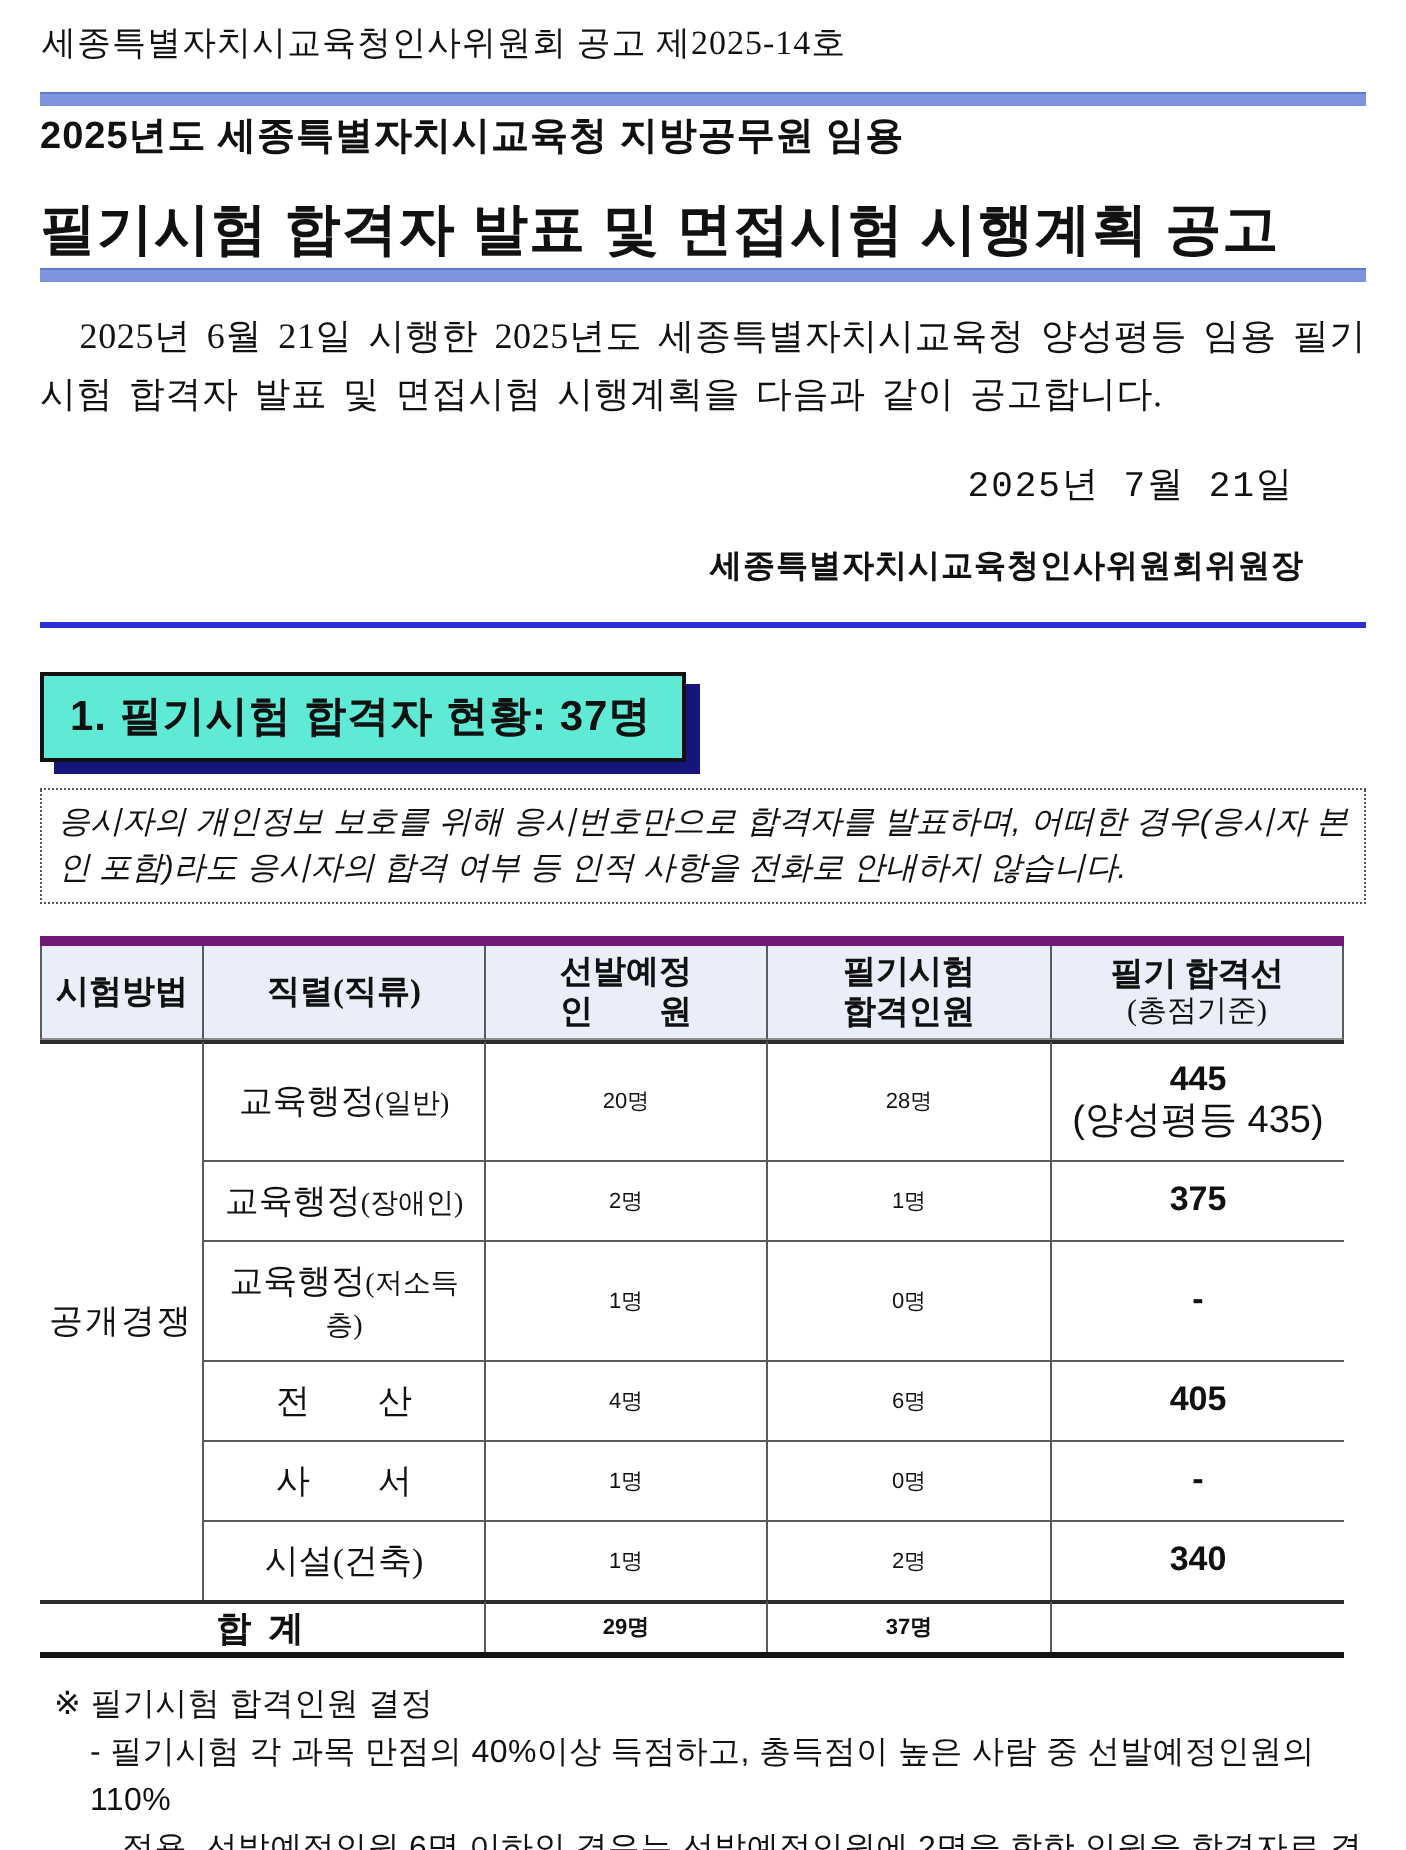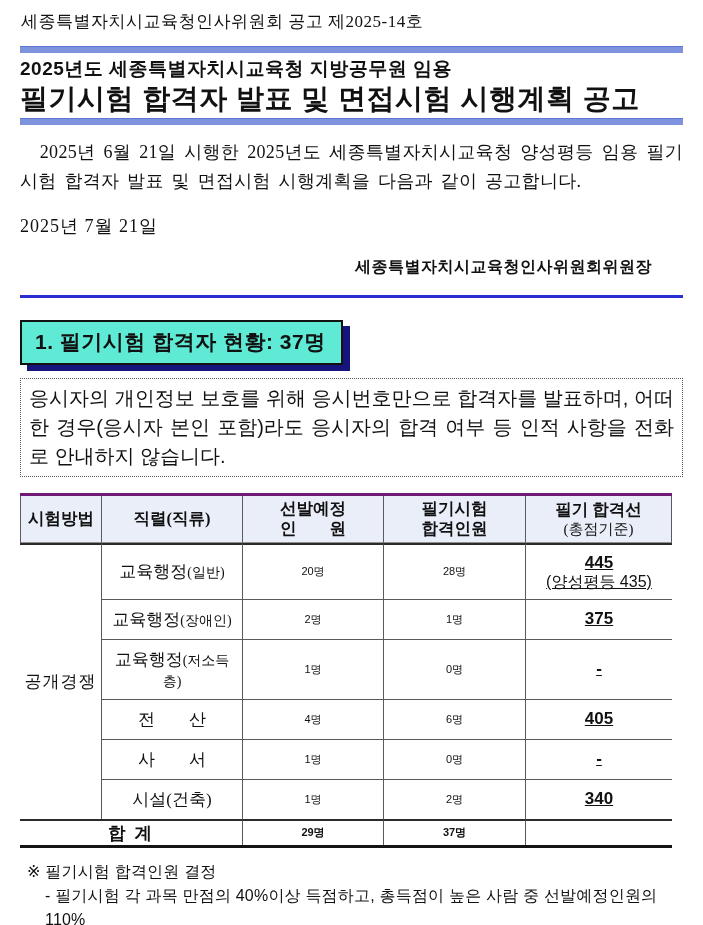--- a/index.html
+++ b/index.html
@@ -13,75 +13,76 @@
   
   .notice-no { font-size: 17px; letter-spacing: .5px; margin: 4px 0 13px 1px; }
 
   
   .bar { height: 6px; background: #7e93dd; border-top: 1px solid #6077cf; }
   .titles {
     text-align: left; padding: 4px 0 3px;
     font-family: "Liberation Sans", "DejaVu Sans", sans-serif; font-weight: bold;
   }
   .title1 { font-size: 19px; line-height: 1.25; letter-spacing: .5px; }
-  .title2 { font-size: 28px; line-height: 1.2; letter-spacing: .5px; margin-top: 1px; }
+  .title2 { font-size: 28px; line-height: 1.2; letter-spacing: .5px; margin-top: 17px; }
 
   
   .intro {
     margin-top: 13px; font-size: 18px; line-height: 1.6;
     text-align: justify; text-indent: 1.1em; word-spacing: 3px; letter-spacing: .3px;
   }
-  .date-line { margin-top: 15px; padding-right: 36px; font-size: 18px; letter-spacing: 1px; }
+  .date-line { margin-top: 15px; text-align: right; padding-right: 36px; font-size: 18px; letter-spacing: 1px; font-family: Liberation Mono, monospace; }
   .signer-line { margin-top: 19px; text-align: right; padding-right: 31px; font-size: 16px; font-weight: bold; letter-spacing: .5px; }
 
   .blue-divider { margin-top: 17px; height: 3px; background: #2b2ed1; }
 
   
   .section-heading {
     display: inline-block; margin-top: 22px;
     border: 2px solid #111; background: #5eead4;
     box-shadow: 7px 6px 0 #15157d;
     padding: 6px 15px 7px 13px;
     font-family: "Liberation Sans", "DejaVu Sans", sans-serif;
     font-weight: bold; font-size: 21px; letter-spacing: .5px;
   }
 
   
   .privacy-note {
     margin-top: 13px; border: 1px dotted #555;
-    padding: 5px 8px; font-size: 20px; line-height: 1.45;
+    padding: 5px 8px; font-size: 16px; line-height: 1.45;
     font-family: "Liberation Sans", "DejaVu Sans", sans-serif;
     text-align: justify;
+    font-style: italic;
   }
 
   
   table.results {
     margin-top: 16px; width: 652px; table-layout: fixed;
     border-collapse: separate; border-spacing: 0;
-    border-top: 3px solid #701a75; border-bottom: 3px solid #141414;
+    border-top: 5px solid #701a75; border-bottom: 3px solid #141414;
   }
   table.results th {
     background: #eaeef8; border-bottom: 1px solid #8f8f8f;
     font-weight: bold; font-size: 16.5px; line-height: 1.2;
     padding: 3px 2px; text-align: center; vertical-align: middle;
   }
   table.results th.vl { border-left: 1px solid #5a5a5a; }
   table.results th.vr { border-right: 1px solid #5a5a5a; }
   th .h-sub { font-weight: normal; font-size: 15px; }
   tbody td { text-align: center; vertical-align: middle; font-size: 17px; padding: 8px 4px; }
   tr.r0 td { border-top: 2px solid #2b2b2b; text-align: center; }
   td.sep { border-right: 1px solid #5a5a5a; }
   tr.data td.bb { border-bottom: 1px solid #5a5a5a; }
   td.group { font-size: 17px; letter-spacing: 1px; }
   td.series { font-size: 17px; }
   td.series .qual { font-size: 14px; }
   td.val { font-family: "Liberation Sans", "DejaVu Sans", sans-serif; font-size: 11px; }
-  td.cutoff { font-family: "Liberation Sans", "DejaVu Sans", sans-serif; text-decoration: underline; }
+  td.cutoff { font-family: "Liberation Sans", "DejaVu Sans", sans-serif; }
   .cut-main { font-weight: bold; font-size: 17px; }
-  .cut-sub { font-weight: normal; font-size: 16px; line-height: 1.15; }
+  .cut-sub { font-weight: normal; font-size: 19px; line-height: 1.15; }
   .cut-sub:empty, .qual:empty { display: none; }
   tr.total td { border-top: 2px solid #2b2b2b; font-family: "Liberation Sans", "DejaVu Sans", sans-serif; font-weight: bold; padding: 0 4px; }
   tr.total td.t-label { font-size: 17.5px; letter-spacing: 2px; }
 
   
   .notes {
     margin-top: 12px; font-family: "Liberation Sans", "DejaVu Sans", sans-serif;
     font-size: 16px; line-height: 1.5; letter-spacing: .2px;
   }
   .note-l0 { padding-left: 7px; }

